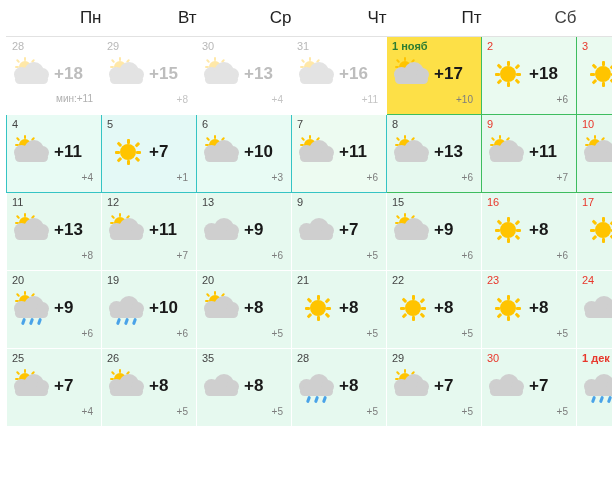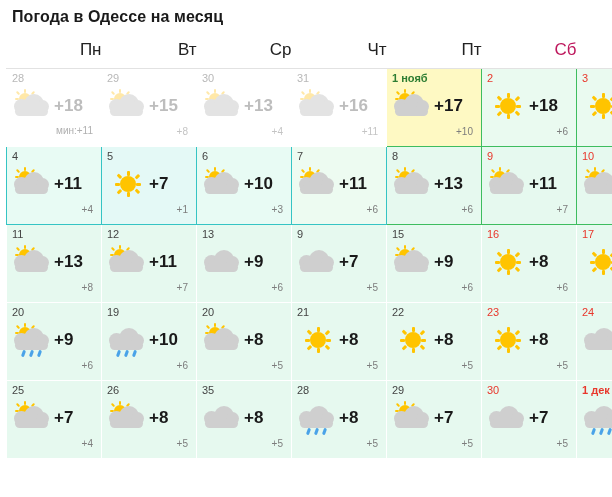--- a/index.html
+++ b/index.html
@@ -28,21 +28,21 @@
   }
   table.cal th{
     font-size:17px;
     font-weight:400;
     text-align:right;
     padding:8px 0 8px 10px;
     color:#222;
     border-bottom:1px solid #e2e2e2;
     width:85px;
   }
-  table.cal th.weekend{color:#be185d;}
+  table.cal th.weekend{color:#404040;}
 
   td.day{
     height:78px;
     vertical-align:top;
     padding:0;
     border:1px solid transparent;
     position:relative;
     box-sizing:border-box;
     margin-left:32px;
   }
@@ -90,21 +90,21 @@
   .tminlabel{
     font-size:10px;
     color:#b0b0b0;
     text-align:right;
     padding-right:4px;
     line-height:10px;
   }
 
   
   .bg-white{background:#ffffff;}
-  .bg-g1{background:#fef9c3;}
+  .bg-g1{background:#fde047;}
   .bg-g2{background:#eafaf0;}
   .bg-g3{background:#e6f9ef;}
   .bg-g4{background:#edfbf1;}
   .bg-c1{background:#e8fbf4;}
   .bg-c2{background:#e4f9f6;}
 
   .bord-green{border:1px solid #3ebd5f !important;}
   .bord-cyan{border:1px solid #35c4c4 !important;}
   .drop{
     position:absolute;
@@ -148,21 +148,20 @@
 
   .rain .d1{left:10px;top:29px;}
   .rain .d2{left:18px;top:29px;}
   .rain .d3{left:26px;top:29px;}
 </style>
 </head>
 <body>
 
 <div class="page">
 
-  <div class="title">Погода в Одессе на месяц</div>
 
   <table class="cal">
     <thead>
       <tr id="hdr-row">
           <th class="">Пн</th>
           <th class="">Вт</th>
           <th class="">Ср</th>
           <th class="">Чт</th>
           <th class="">Пт</th>
           <th class="weekend">Сб</th>

